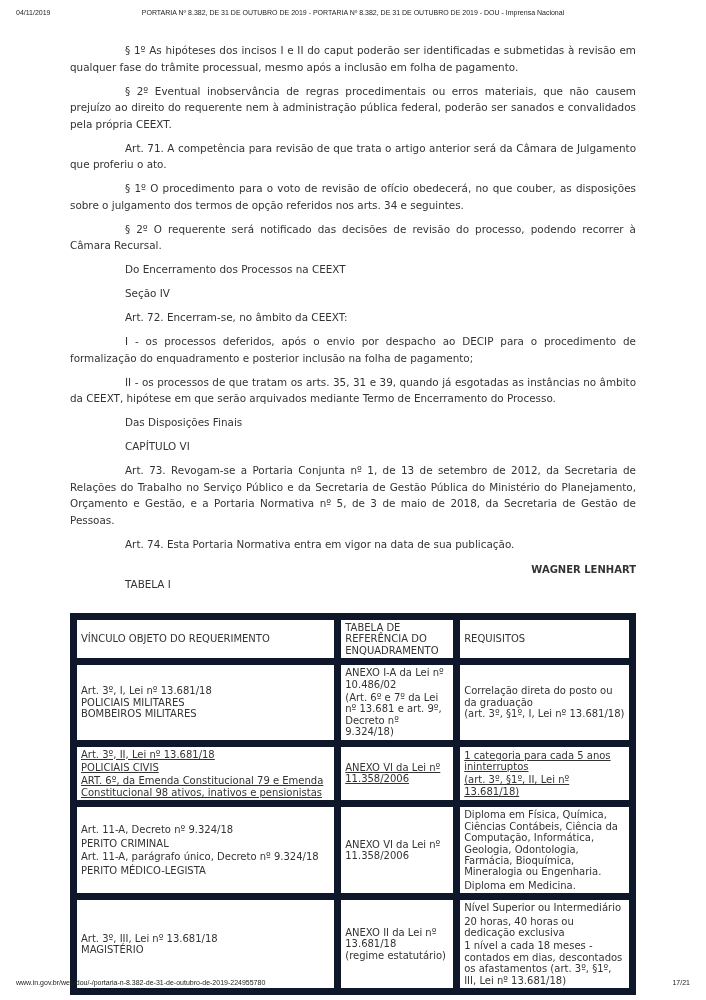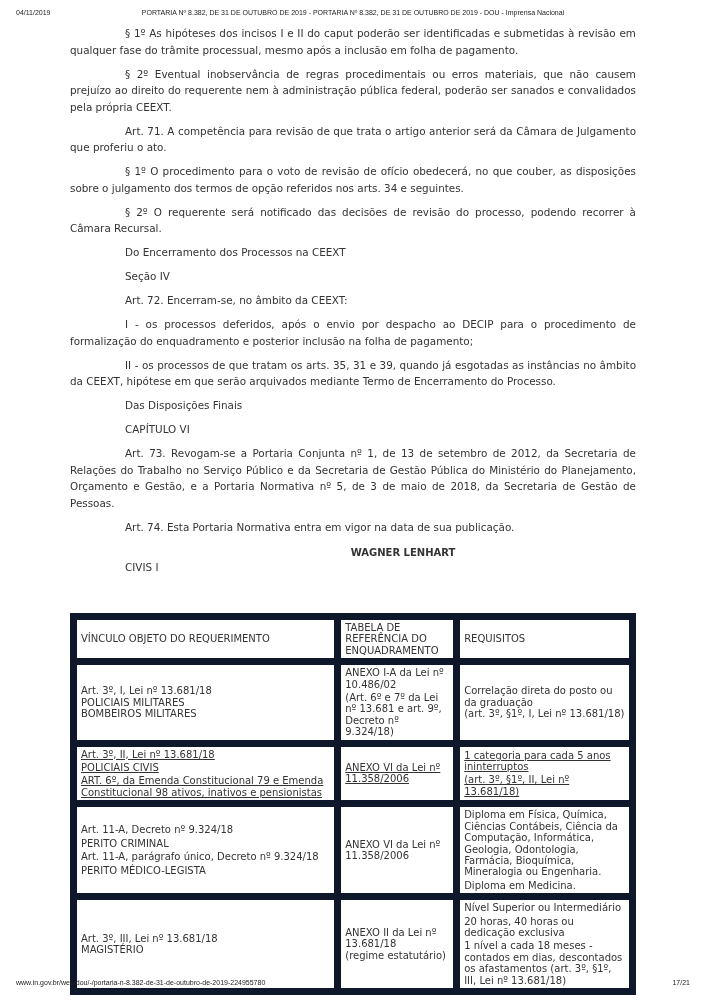--- a/index.html
+++ b/index.html
@@ -4,24 +4,24 @@
 <style>
   html, body { margin:0; padding:0; background:#fff; }
   body { width:706px; height:1000px; position:relative; overflow:hidden;
          font-family:"DejaVu Sans", sans-serif; color:#333; }
   .hdr { position:absolute; top:9px; font-family:"Liberation Sans", sans-serif; font-size:7px; color:#222; }
   .hdr-date { left:16px; }
   .hdr-title { left:0; width:706px; text-align:center; }
   .ftr { position:absolute; top:979px; font-family:"Liberation Sans", sans-serif; font-size:7px; color:#222; }
   .ftr-url { left:16px; }
   .ftr-page { right:16px; }
-  .content { position:absolute; left:70px; top:25px; width:566px; font-size:10.4px; line-height:16.5px; }
+  .content { position:absolute; left:70px; top:42px; width:566px; font-size:10.4px; line-height:16.5px; }
   .p { margin:0 0 7.5px 0; text-align:justify; text-indent:55px; }
   .p.plain { text-indent:0; padding-left:55px; }
-  .sign { position:absolute; left:0; width:566px; text-align:center; font-weight:bold; font-size:10px; top:520px; padding-left:100px; box-sizing:border-box; }
+  .sign { position:absolute; left:0; width:566px; text-align:right; font-weight:bold; font-size:10px; top:520px; padding-left:100px; box-sizing:border-box; }
   .tbl { position:absolute; left:70px; top:613px; width:566px; border-collapse:collapse; font-size:10px; line-height:11.4px; color:#333; }
   .tbl td { border:7px solid #0f172a; vertical-align:middle; padding:2px 4px; }
   .tbl .c1 { width:266px;margin-left:18px; }
   .tbl .c2 { width:105px; }
   .tbl .c3 { width:170px; }
   .line { display:block; }
   .gap { margin-top:2px; }
 </style>
 </head>
 <body>
@@ -38,21 +38,21 @@
   <p class="p plain">Do Encerramento dos Processos na CEEXT</p>
   <p class="p plain">Seção IV</p>
   <p class="p">Art. 72. Encerram-se, no âmbito da CEEXT:</p>
   <p class="p">I - os processos deferidos, após o envio por despacho ao DECIP para o procedimento de formalização do enquadramento e posterior inclusão na folha de pagamento;</p>
   <p class="p">II - os processos de que tratam os arts. 35, 31 e 39, quando já esgotadas as instâncias no âmbito da CEEXT, hipótese em que serão arquivados mediante Termo de Encerramento do Processo.</p>
   <p class="p plain">Das Disposições Finais</p>
   <p class="p plain">CAPÍTULO VI</p>
   <p class="p">Art. 73. Revogam-se a Portaria Conjunta nº 1, de 13 de setembro de 2012, da Secretaria de Relações do Trabalho no Serviço Público e da Secretaria de Gestão Pública do Ministério do Planejamento, Orçamento e Gestão, e a Portaria Normativa nº 5, de 3 de maio de 2018, da Secretaria de Gestão de Pessoas.</p>
   <p class="p">Art. 74. Esta Portaria Normativa entra em vigor na data de sua publicação.</p>
   <div class="sign">WAGNER LENHART</div>
-  <p class="p plain" style="position:absolute; top:534px; margin:0;">CIVIS I</p>
+  <p class="p plain" style="position:absolute; top:534px; margin:0;">TABELA I</p>
 </div>
 
 <table class="tbl">
   <tbody>
       <tr style="height:39px;">
     <td class="c1">VÍNCULO OBJETO DO REQUERIMENTO</td>
     <td class="c2">TABELA DE REFERÊNCIA DO ENQUADRAMENTO</td>
     <td class="c3">REQUISITOS</td>
   </tr>
   <tr style="height:79px;">

